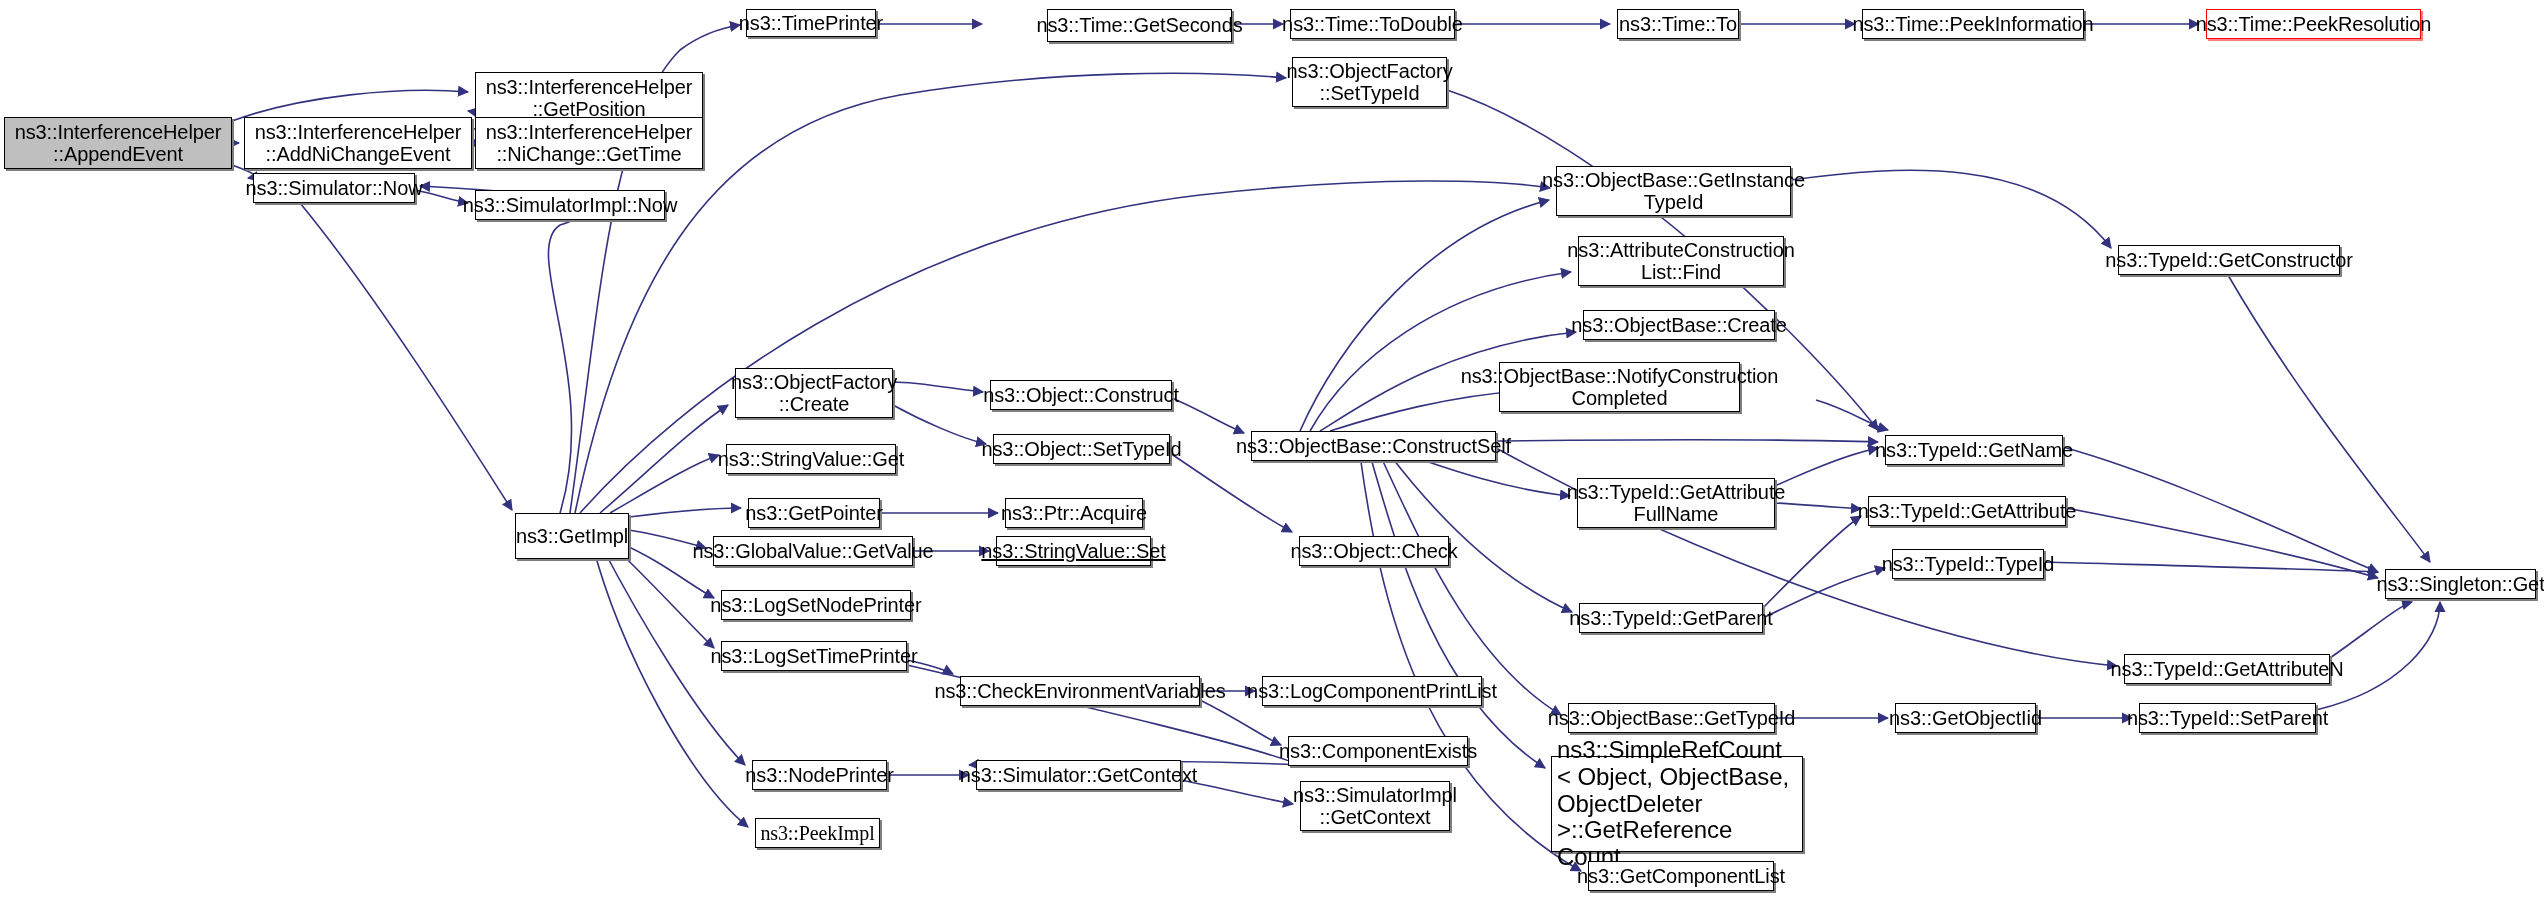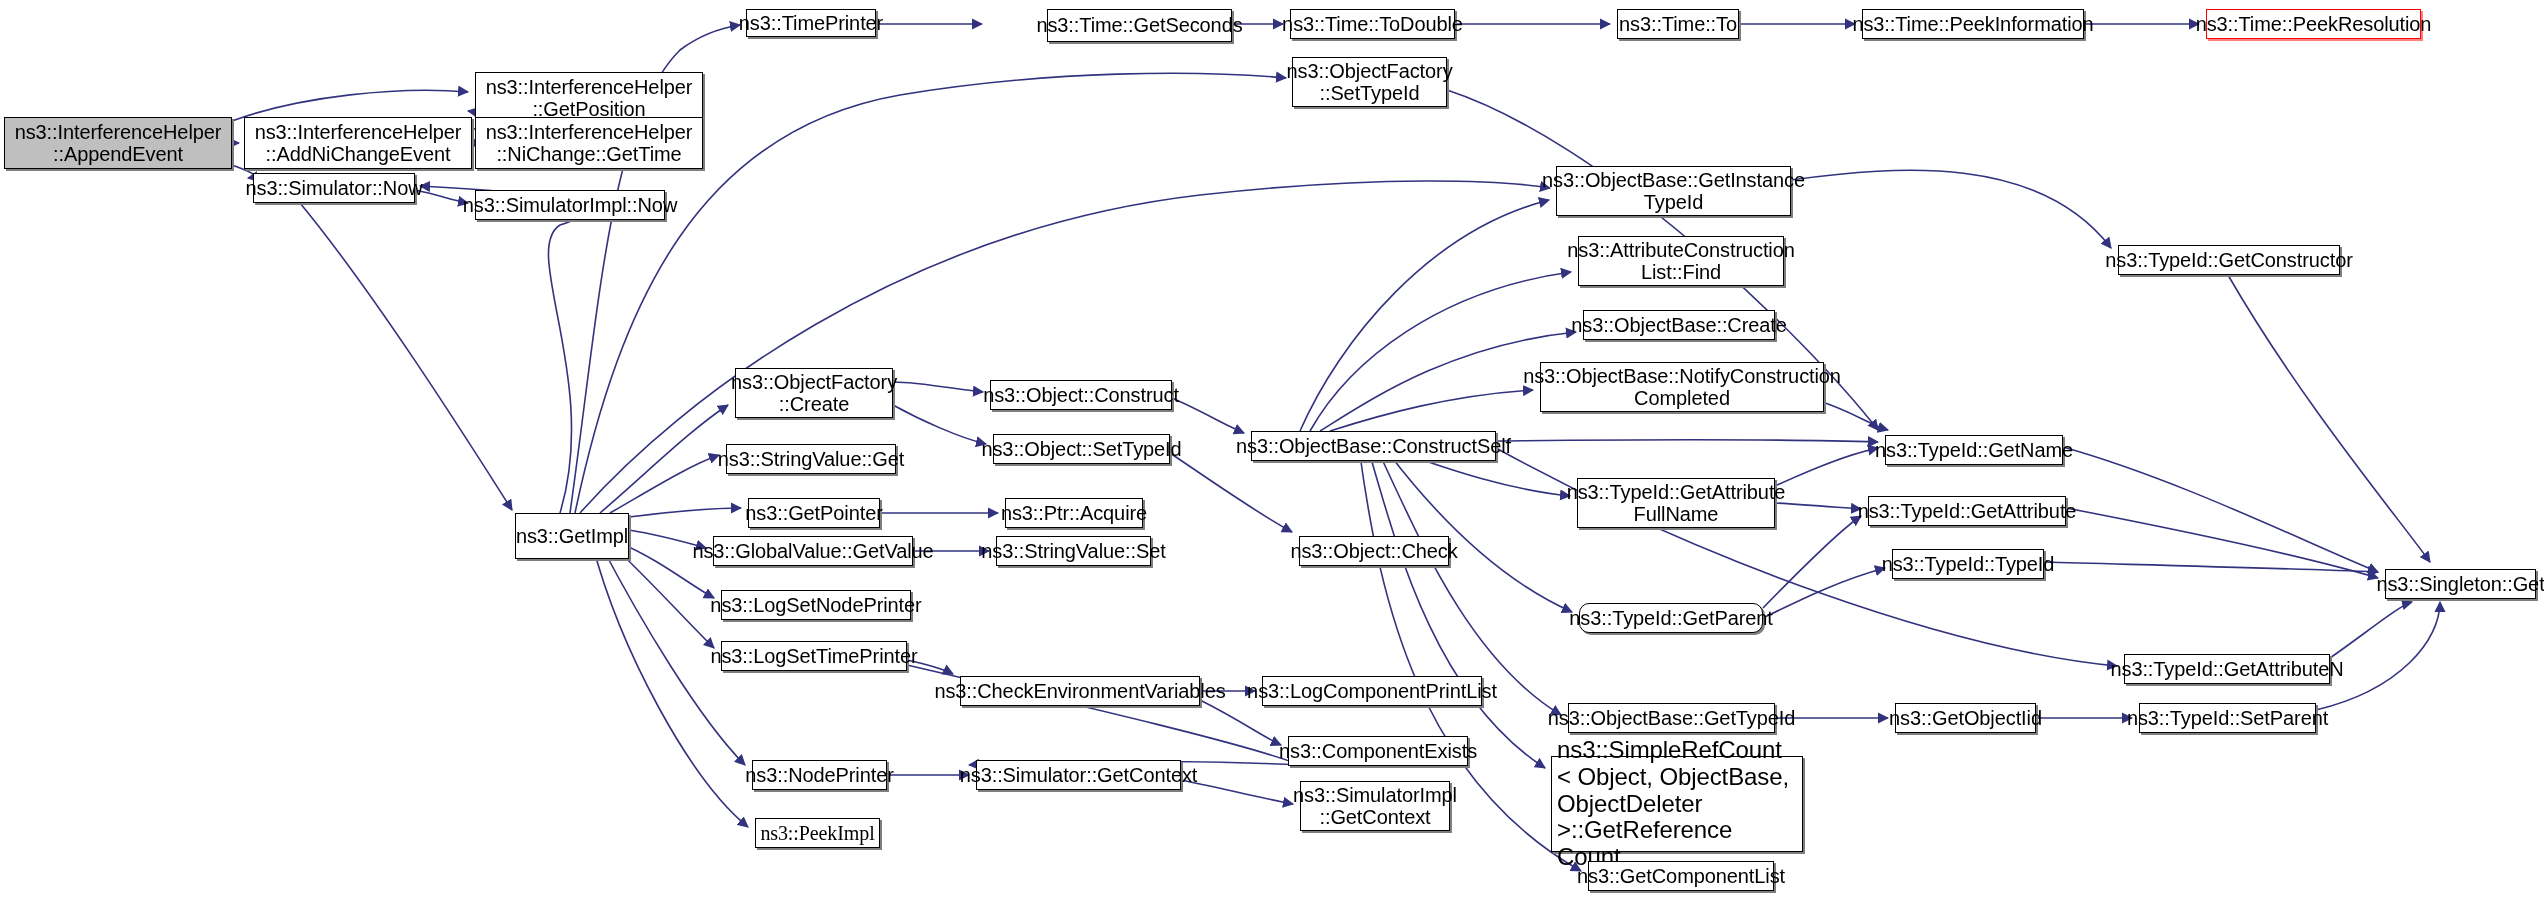--- a/index.html
+++ b/index.html
@@ -105,48 +105,48 @@
       <div class="node" style="left: 1617px; top: 9px; width: 122px; height: 30px;">ns3::Time::To</div>
       <div class="node" style="left: 1862px; top: 9px; width: 222px; height: 30px;">ns3::Time::PeekInformation</div>
       <div class="node danger" style="left: 2206px; top: 9px; width: 215px; height: 30px;">ns3::Time::PeekResolution</div>
       <div class="node" style="left: 1292px; top: 57px; width: 155px; height: 50px;">ns3::ObjectFactory
 ::SetTypeId</div>
       <div class="node" style="left: 1556px; top: 166px; width: 235px; height: 50px;">ns3::ObjectBase::GetInstance
 TypeId</div>
       <div class="node" style="left: 1578px; top: 236px; width: 206px; height: 50px;">ns3::AttributeConstruction
 List::Find</div>
       <div class="node" style="left: 1583px; top: 310px; width: 192px; height: 30px;">ns3::ObjectBase::Create</div>
-      <div class="node" style="left: 1540px; top: 362px; width: 284px; height: 50px;">ns3::ObjectBase::NotifyConstruction
+      <div class="node" style="left: 1499px; top: 362px; width: 241px; height: 50px;">ns3::ObjectBase::NotifyConstruction
 Completed</div>
       <div class="node" style="left: 2118px; top: 245px; width: 222px; height: 30px;">ns3::TypeId::GetConstructor</div>
       <div class="node" style="left: 735px; top: 368px; width: 158px; height: 50px;">ns3::ObjectFactory
 ::Create</div>
       <div class="node" style="left: 990px; top: 380px; width: 182px; height: 30px;">ns3::Object::Construct</div>
       <div class="node" style="left: 1251px; top: 431px; width: 245px; height: 30px;">ns3::ObjectBase::ConstructSelf</div>
       <div class="node" style="left: 726px; top: 444px; width: 170px; height: 30px;">ns3::StringValue::Get</div>
       <div class="node" style="left: 993px; top: 434px; width: 177px; height: 30px;">ns3::Object::SetTypeId</div>
       <div class="node" style="left: 515px; top: 513px; width: 114px; height: 46px;">ns3::GetImpl</div>
       <div class="node" style="left: 748px; top: 498px; width: 132px; height: 30px;">ns3::GetPointer</div>
       <div class="node" style="left: 1005px; top: 498px; width: 138px; height: 30px;">ns3::Ptr::Acquire</div>
       <div class="node" style="left: 713px; top: 536px; width: 200px; height: 30px;">ns3::GlobalValue::GetValue</div>
-      <div class="node" style="left: 996px; top: 536px; width: 155px; height: 30px;">ns3::StringValue::Set</div>
+      <div class="node" style="left: 996px; top: 536px; width: 155px; height: 30px; text-decoration: underline;">ns3::StringValue::Set</div>
       <div class="node" style="left: 721px; top: 590px; width: 190px; height: 30px;">ns3::LogSetNodePrinter</div>
       <div class="node" style="left: 721px; top: 641px; width: 186px; height: 30px;">ns3::LogSetTimePrinter</div>
       <div class="node" style="left: 960px; top: 676px; width: 240px; height: 30px;">ns3::CheckEnvironmentVariables</div>
       <div class="node" style="left: 1262px; top: 676px; width: 220px; height: 30px;">ns3::LogComponentPrintList</div>
       <div class="node" style="left: 1288px; top: 736px; width: 180px; height: 30px;">ns3::ComponentExists</div>
       <div class="node" style="left: 752px; top: 760px; width: 135px; height: 30px;">ns3::NodePrinter</div>
       <div class="node" style="left: 976px; top: 760px; width: 205px; height: 30px;">ns3::Simulator::GetContext</div>
       <div class="node" style="left: 1300px; top: 781px; width: 150px; height: 50px;">ns3::SimulatorImpl
 ::GetContext</div>
       <div class="node" style="left: 755px; top: 818px; width: 125px; height: 30px; font-family: Liberation Serif, serif;">ns3::PeekImpl</div>
       <div class="node" style="left: 1299px; top: 536px; width: 150px; height: 30px;">ns3::Object::Check</div>
       <div class="node" style="left: 1577px; top: 478px; width: 198px; height: 50px;">ns3::TypeId::GetAttribute
 FullName</div>
-      <div class="node" style="left: 1579px; top: 603px; width: 184px; height: 30px; border-radius: 10px;">ns3::TypeId::GetParent</div>
+      <div class="node" style="left: 1579px; top: 603px; width: 184px; height: 30px;">ns3::TypeId::GetParent</div>
       <div class="node" style="left: 1568px; top: 703px; width: 207px; height: 30px;">ns3::ObjectBase::GetTypeId</div>
       <div class="node" style="left: 1551px; top: 756px; width: 252px; height: 96px; justify-content: flex-start; text-align: left; font-size: 24px;">ns3::SimpleRefCount
 &lt; Object, ObjectBase,
  ObjectDeleter &gt;::GetReference
 Count</div>
       <div class="node" style="left: 1588px; top: 861px; width: 186px; height: 30px;">ns3::GetComponentList</div>
       <div class="node" style="left: 1885px; top: 435px; width: 178px; height: 30px;">ns3::TypeId::GetName</div>
       <div class="node" style="left: 1868px; top: 496px; width: 198px; height: 30px;">ns3::TypeId::GetAttribute</div>
       <div class="node" style="left: 1892px; top: 549px; width: 152px; height: 30px;">ns3::TypeId::TypeId</div>
       <div class="node" style="left: 2124px; top: 654px; width: 206px; height: 30px;">ns3::TypeId::GetAttributeN</div>

